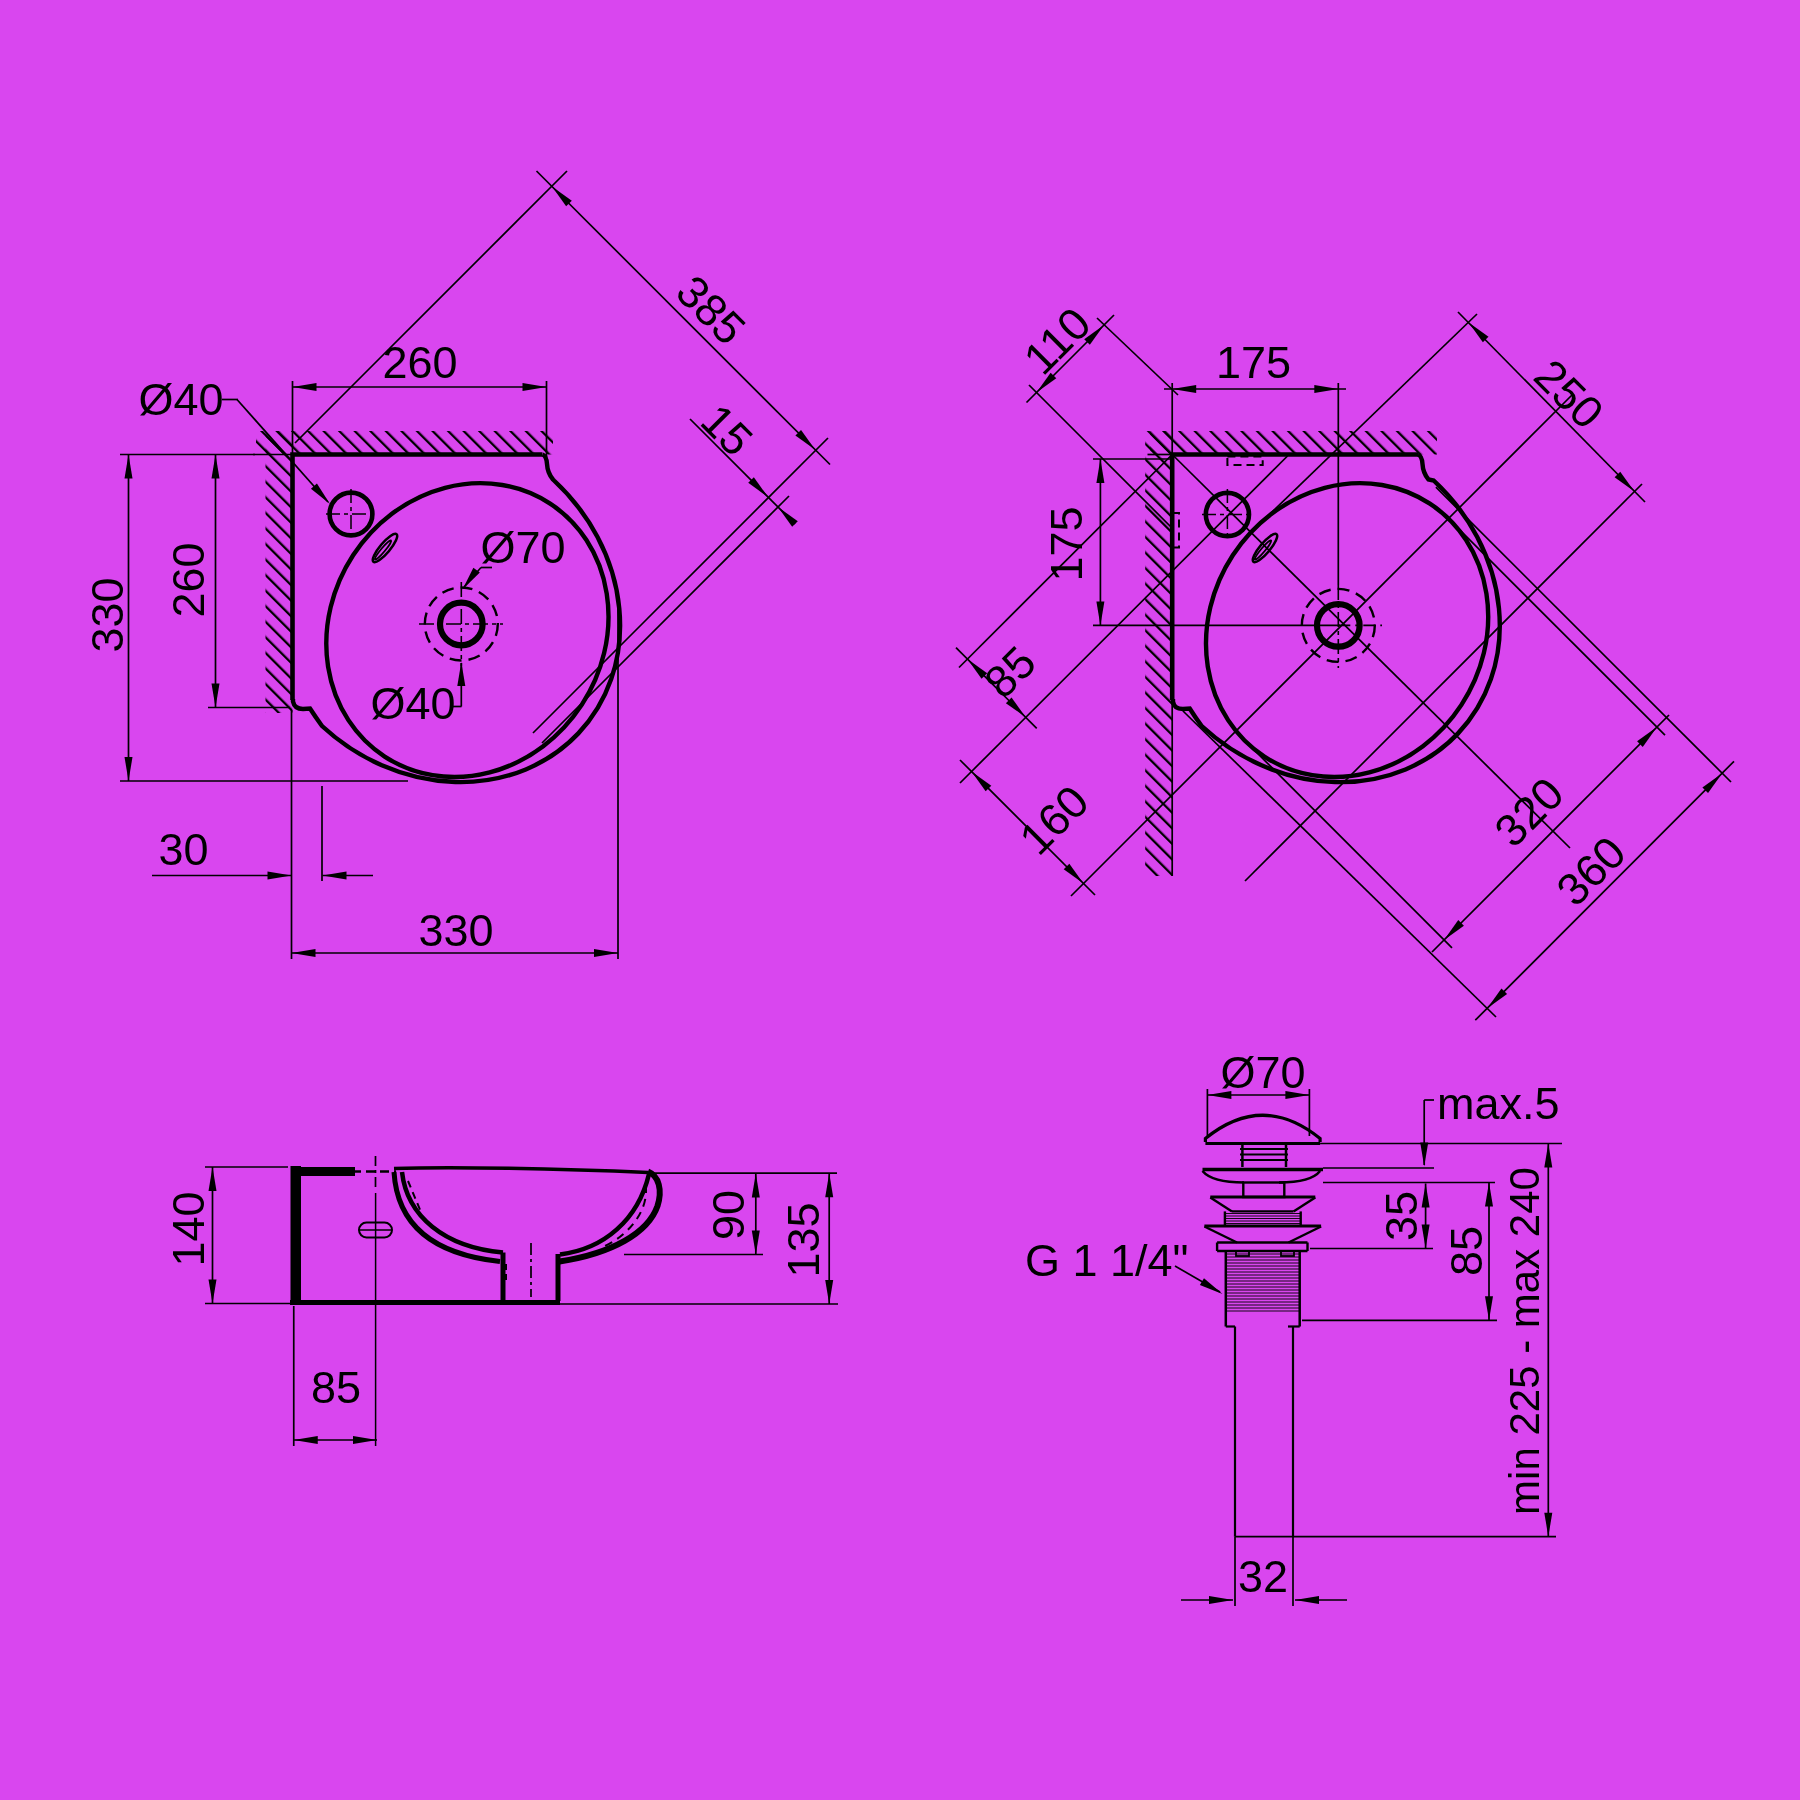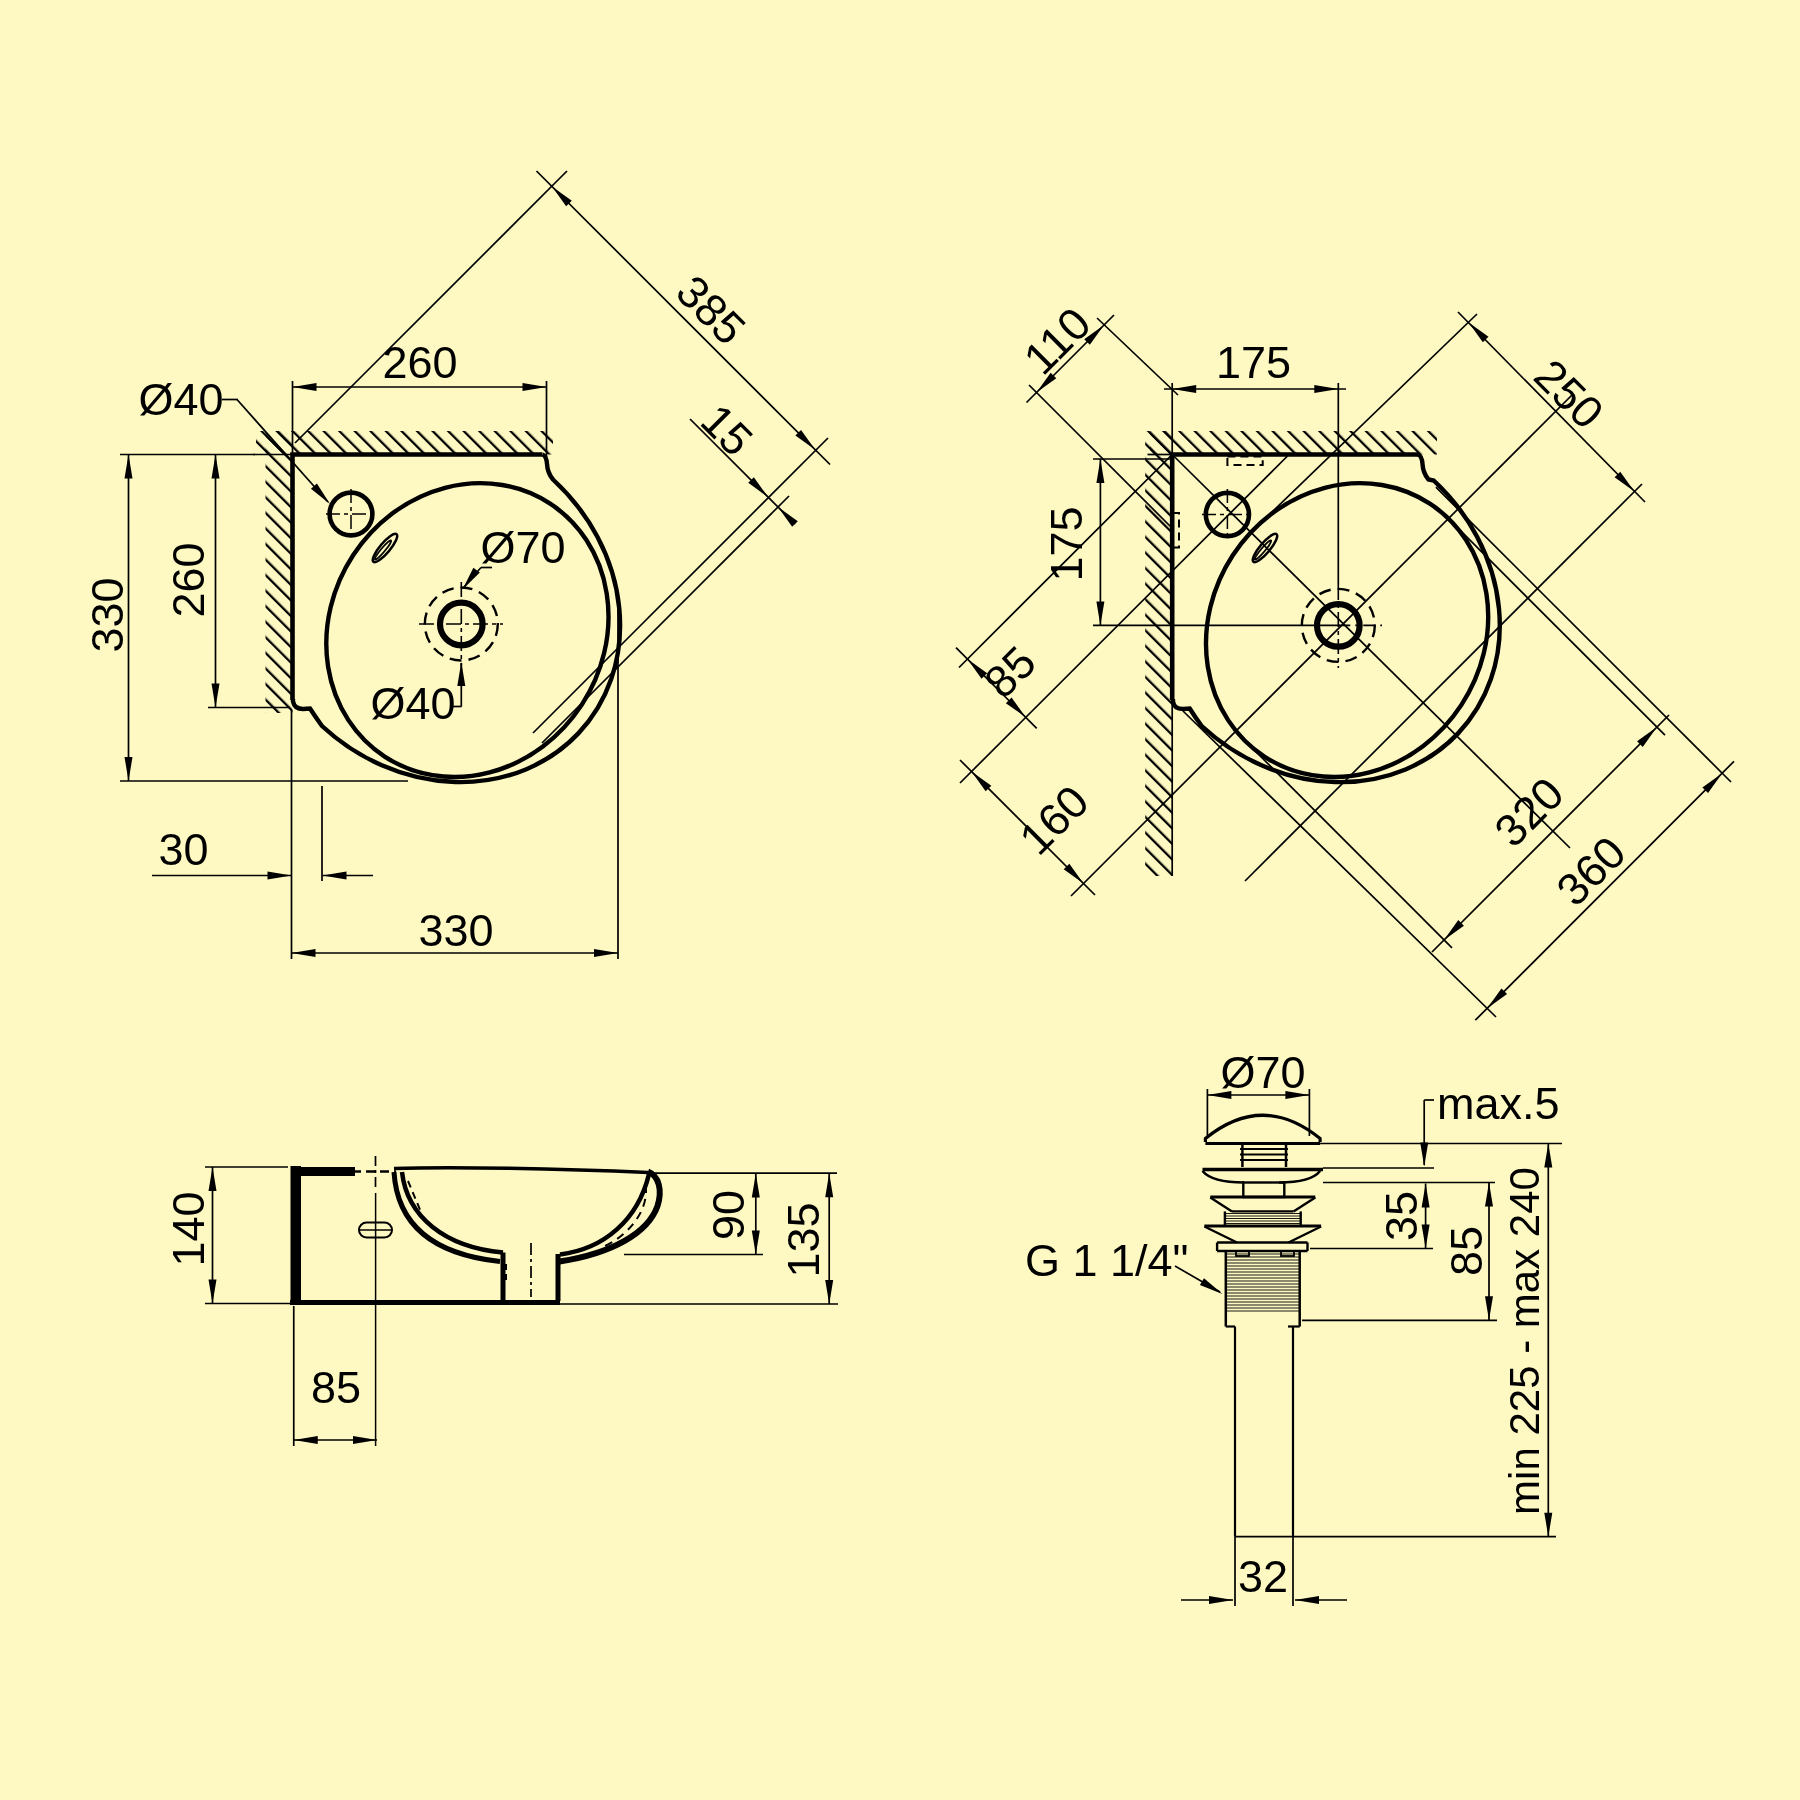--- a/index.html
+++ b/index.html
@@ -1,16 +1,16 @@
 <!DOCTYPE html>
 <html><head>
 <meta charset="utf-8">
 <style>
   html,body{margin:0;padding:0;background:#ffffff;}
-  #page{width:1800px;height:1800px;position:relative;background:#fef9c3;}
+  #page{width:1800px;height:1800px;position:relative;background:#d946ef;}
   svg{position:absolute;left:0;top:0;}
   text{font-family:"Liberation Sans", sans-serif;fill:#000;}
 </style>
 </head>
 <body>
 <div id="page">
 <svg width="1800" height="1800" viewBox="0 0 1800 1800">
 <defs>
   <g id="arr">
           <path d="M0,0 L-24,-4 L-24,4 Z" fill="#000" stroke="none"></path>

